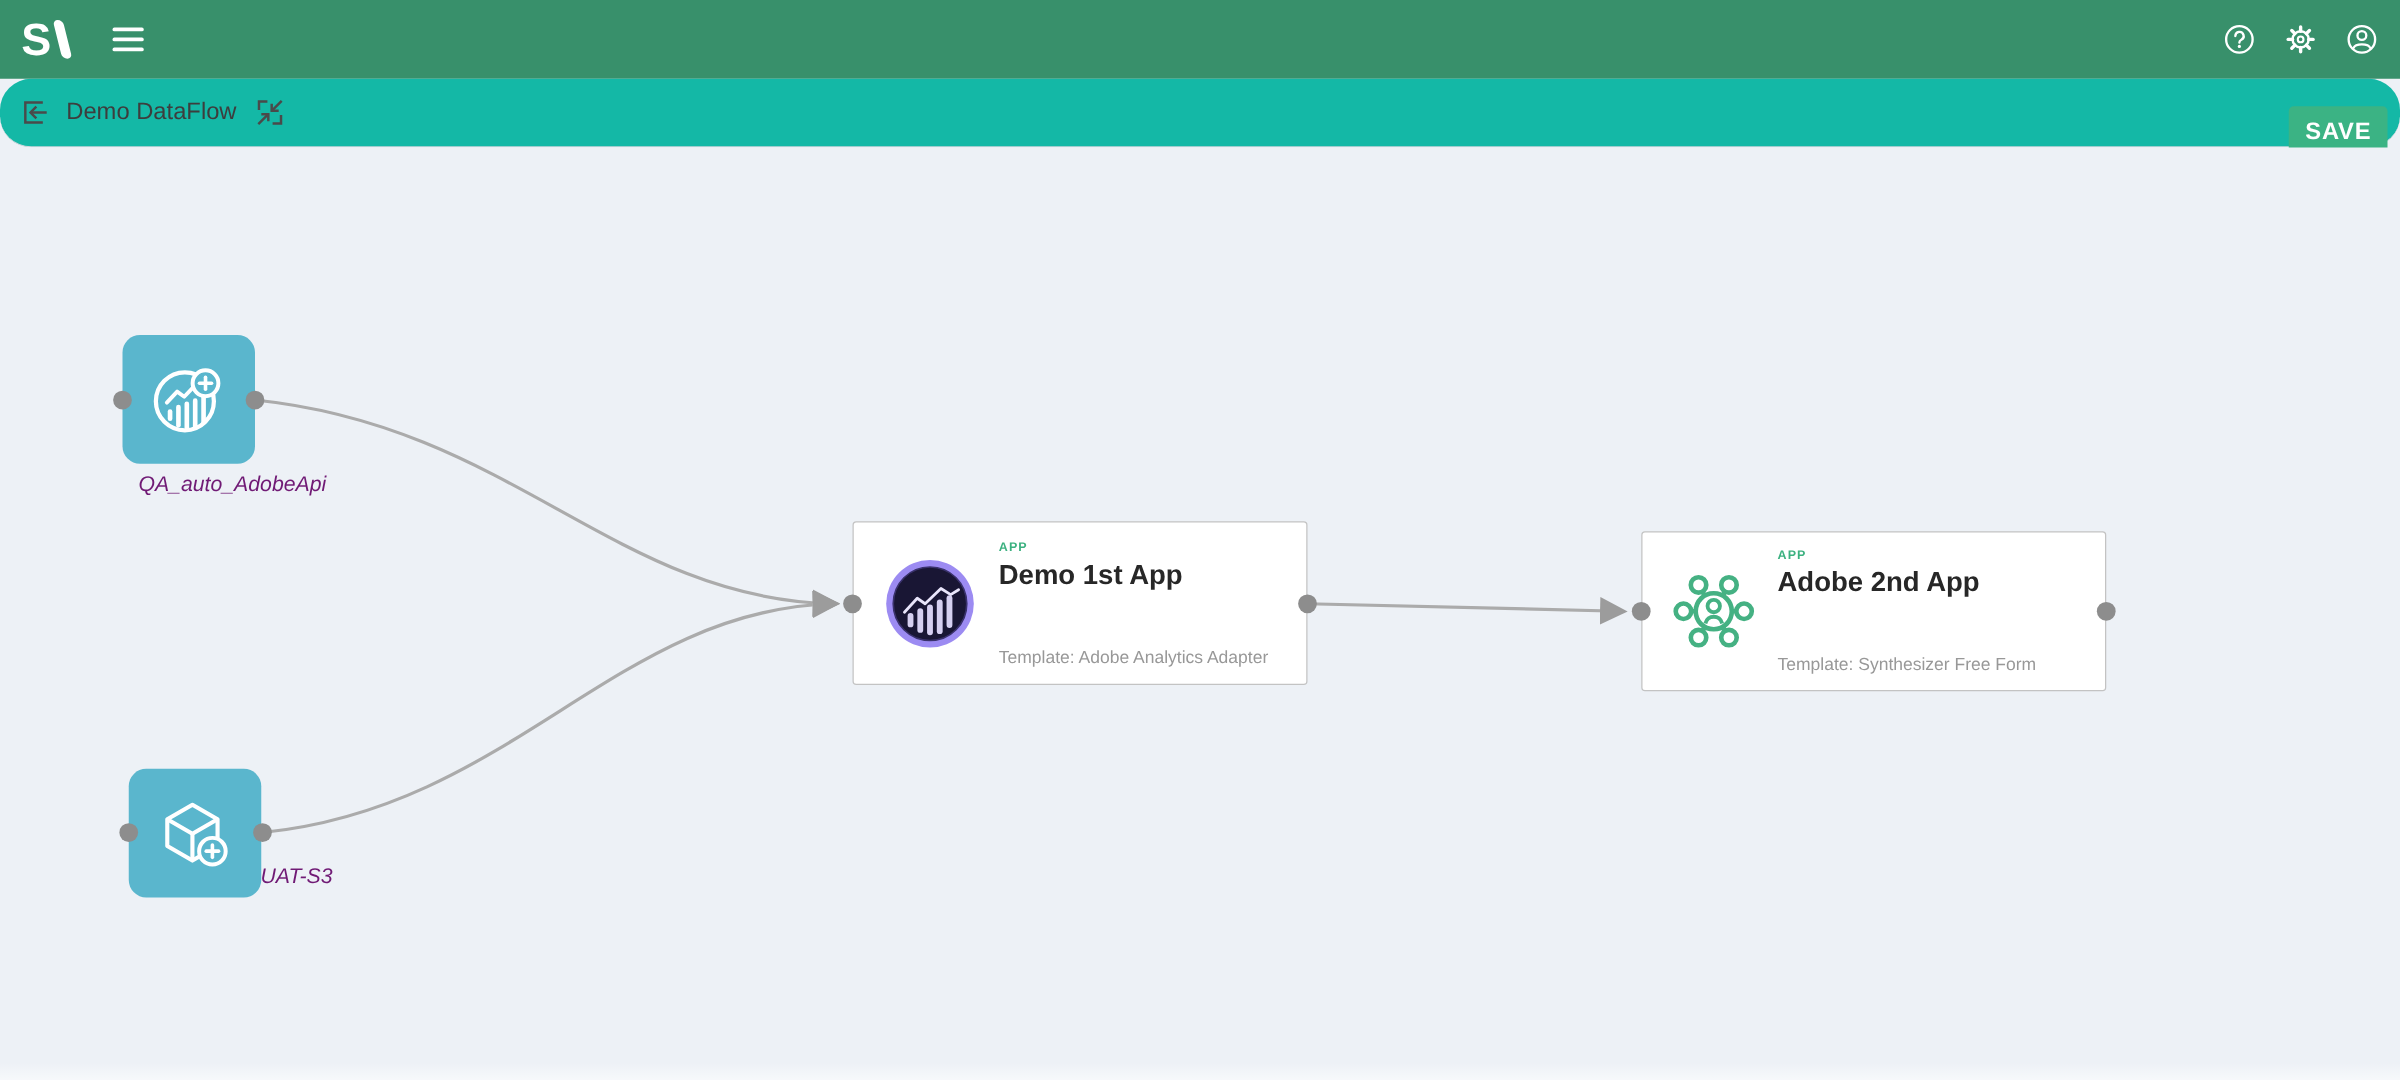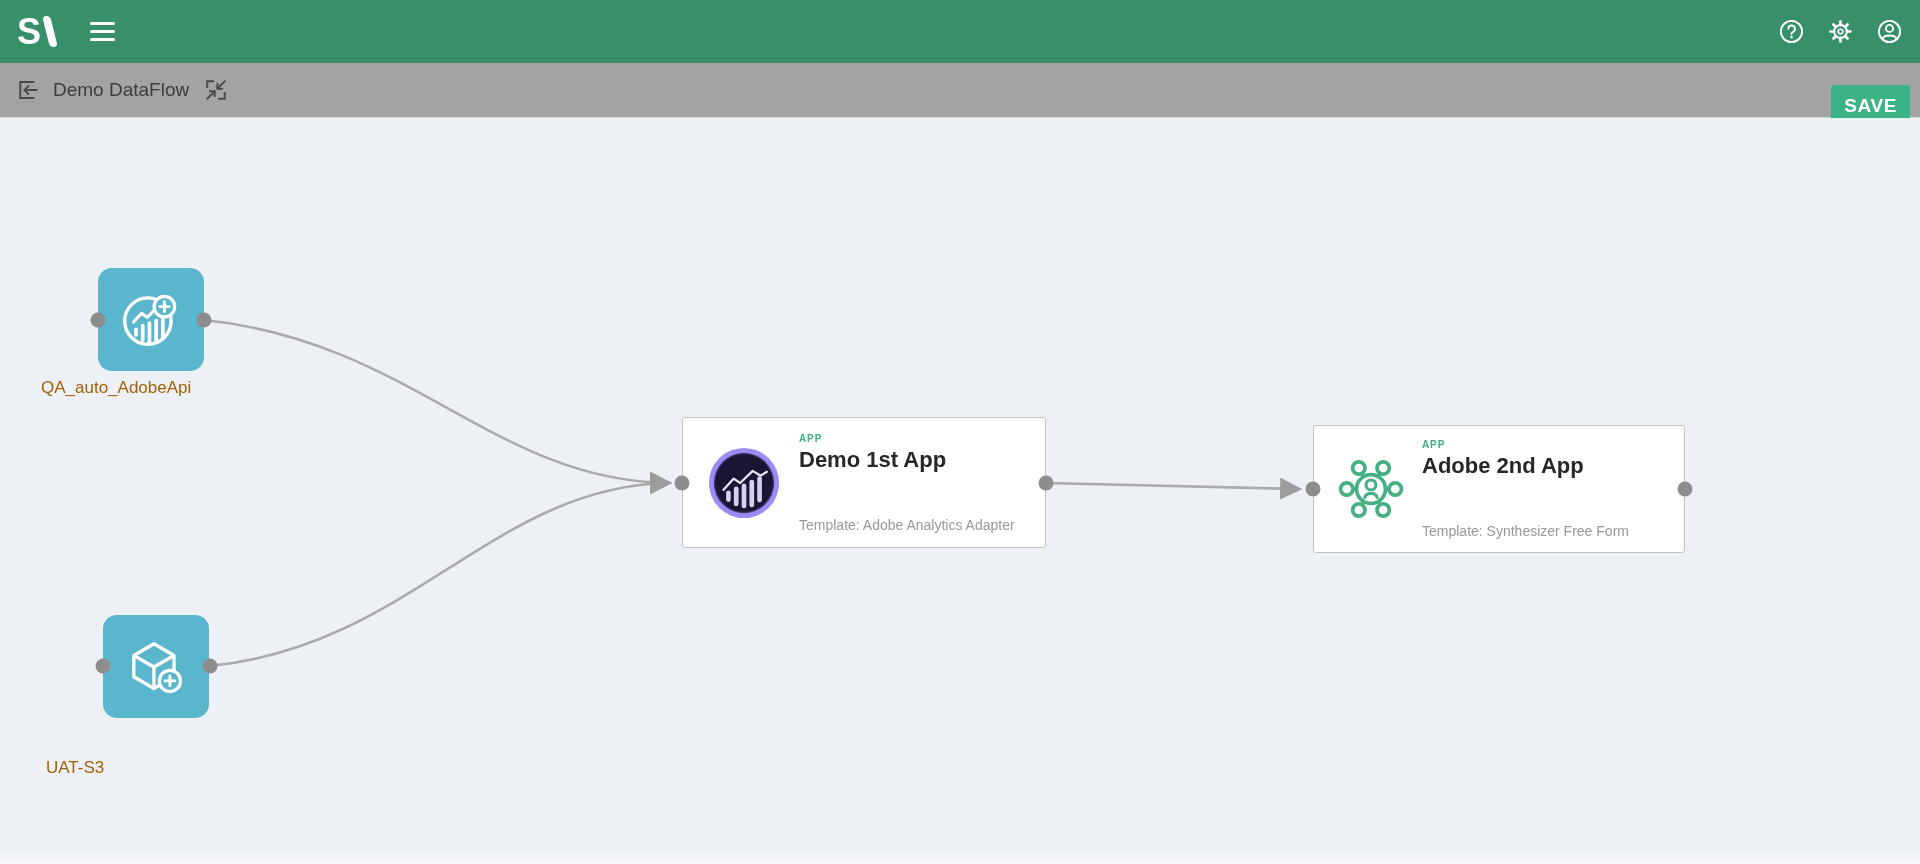--- a/index.html
+++ b/index.html
@@ -19,22 +19,22 @@
   }
   .hamburger { margin-left:32px; background:none; border:none; cursor:pointer;
     display:flex; flex-direction:column; gap:4.5px; padding:4px; }
   .hamburger span { display:block; width:25px; height:3.2px; background:#fff; border-radius:2px; }
   .topbar-right { margin-left:auto; display:flex; align-items:center; gap:22px; }
   .icon-btn { background:none; border:none; cursor:pointer; width:27px; height:27px;
     display:flex; align-items:center; justify-content:center; padding:0; }
 
   
   .toolbar {
-    height:55px; background:#a3a3a3; border-bottom:1px solid #cfd6dc;
-    display:flex; align-items:center; padding:0 10px 0 13px;
+    height:55px; background:#14b8a6; border-bottom:1px solid #cfd6dc;
+    display:flex; align-items:center; padding:0 10px 0 13px;border-radius:25px;
   }
   .tool-btn { background:none; border:none; cursor:pointer; width:28px; height:28px;
     display:flex; align-items:center; justify-content:center; padding:0; }
   .flow-title { margin:0 13px 0 12px; font-size:19px; color:#3d3d3d; font-weight:500; }
   .save-btn {
     margin-left:auto; background:#3bb384; color:#fff; border:none; cursor:pointer;
     font-family:inherit; font-size:19px; font-weight:bold; letter-spacing:.6px;
     padding:10px 13px; border-radius:4px;margin-top:32px;
   }
 
@@ -42,21 +42,21 @@
   .canvas { position:relative; height:746px; background:#edf1f6; overflow:hidden; }
   .canvas::after { content:""; position:absolute; left:0; right:0; bottom:0; height:14px;
     background:linear-gradient(to bottom, rgba(255,255,255,0), rgba(255,255,255,.55));
     pointer-events:none; z-index:4; }
   .wires { position:absolute; inset:0; z-index:3; pointer-events:none; }
 
   .src-node {
     position:absolute; width:106px; height:103px; background:#5ab6cd; border-radius:14px;
     display:flex; align-items:center; justify-content:center; z-index:2; cursor:pointer;
   }
-  .src-label { position:absolute; width:220px; text-align:left; font-size:17px; color:#a16207; z-index:2; }
+  .src-label { position:absolute; width:220px; text-align:right; font-size:17px; color:#701a75; z-index:2;font-style:italic; }
 
   .app-card {
     position:absolute; background:#fff; border:1px solid #c3c3c3; border-radius:3px;
     display:flex; align-items:center; padding-left:24px; gap:18px; z-index:2; cursor:pointer;
   }
   .app-badge { font-size:10px; font-weight:bold; color:#3cb180; letter-spacing:.9px; }
   .app-title { font-size:22px; font-weight:bold; color:#272727; margin:3px 0 4px; }
   .app-template { font-size:14px; color:#989898;margin-top:44px; }
 </style>
 </head>
@@ -169,21 +169,21 @@
     <div class="src-node" style="left:103px; top:497px;">
       <svg width="66" height="66" viewBox="0 0 64 64" fill="none">
         <path d="M30 9.5 49.5 20.8 V41.5 L30 52.8 10.5 41.5 V20.8 Z" stroke="#fff" stroke-width="3.2" stroke-linejoin="round"></path>
         <path d="M10.5 20.8 30 32 49.5 20.8" stroke="#fff" stroke-width="3.2" stroke-linejoin="round"></path>
         <line x1="30" y1="32" x2="30" y2="52.8" stroke="#fff" stroke-width="3.2"></line>
         <circle cx="45.5" cy="45.5" r="10.3" fill="#5ab6cd" stroke="#fff" stroke-width="3.1"></circle>
         <line x1="45.5" y1="40.7" x2="45.5" y2="50.3" stroke="#fff" stroke-width="2.8" stroke-linecap="round"></line>
         <line x1="40.7" y1="45.5" x2="50.3" y2="45.5" stroke="#fff" stroke-width="2.8" stroke-linecap="round"></line>
       </svg>
     </div>
-    <div class="src-label" style="left:46px; top:640px;">UAT-S3</div>
+    <div class="src-label" style="left:46px; top:573px;">UAT-S3</div>
 
     <div class="app-card" style="left:682px; top:299px; width:364px; height:131px;">
       <svg width="74" height="74" viewBox="0 0 76 76">
         <circle cx="38" cy="38" r="36" fill="#9c8bf2"></circle>
         <circle cx="38" cy="38" r="30.2" fill="#191634" stroke="#39316b" stroke-width="1.4"></circle>
         <polyline points="17,45 27.5,33.5 34,38 47,25.5 55,30.5 61.5,26.5" fill="none" stroke="#e9e5fb" stroke-width="2.3" stroke-linejoin="round" stroke-linecap="round"></polyline>
         <line x1="22" y1="48" x2="22" y2="55" stroke="#d6d0f1" stroke-width="4.8" stroke-linecap="round"></line>
         <line x1="30" y1="44" x2="30" y2="59.5" stroke="#d6d0f1" stroke-width="4.8" stroke-linecap="round"></line>
         <line x1="38" y1="41" x2="38" y2="61.5" stroke="#d6d0f1" stroke-width="4.8" stroke-linecap="round"></line>
         <line x1="46" y1="37" x2="46" y2="60.5" stroke="#d6d0f1" stroke-width="4.8" stroke-linecap="round"></line>

